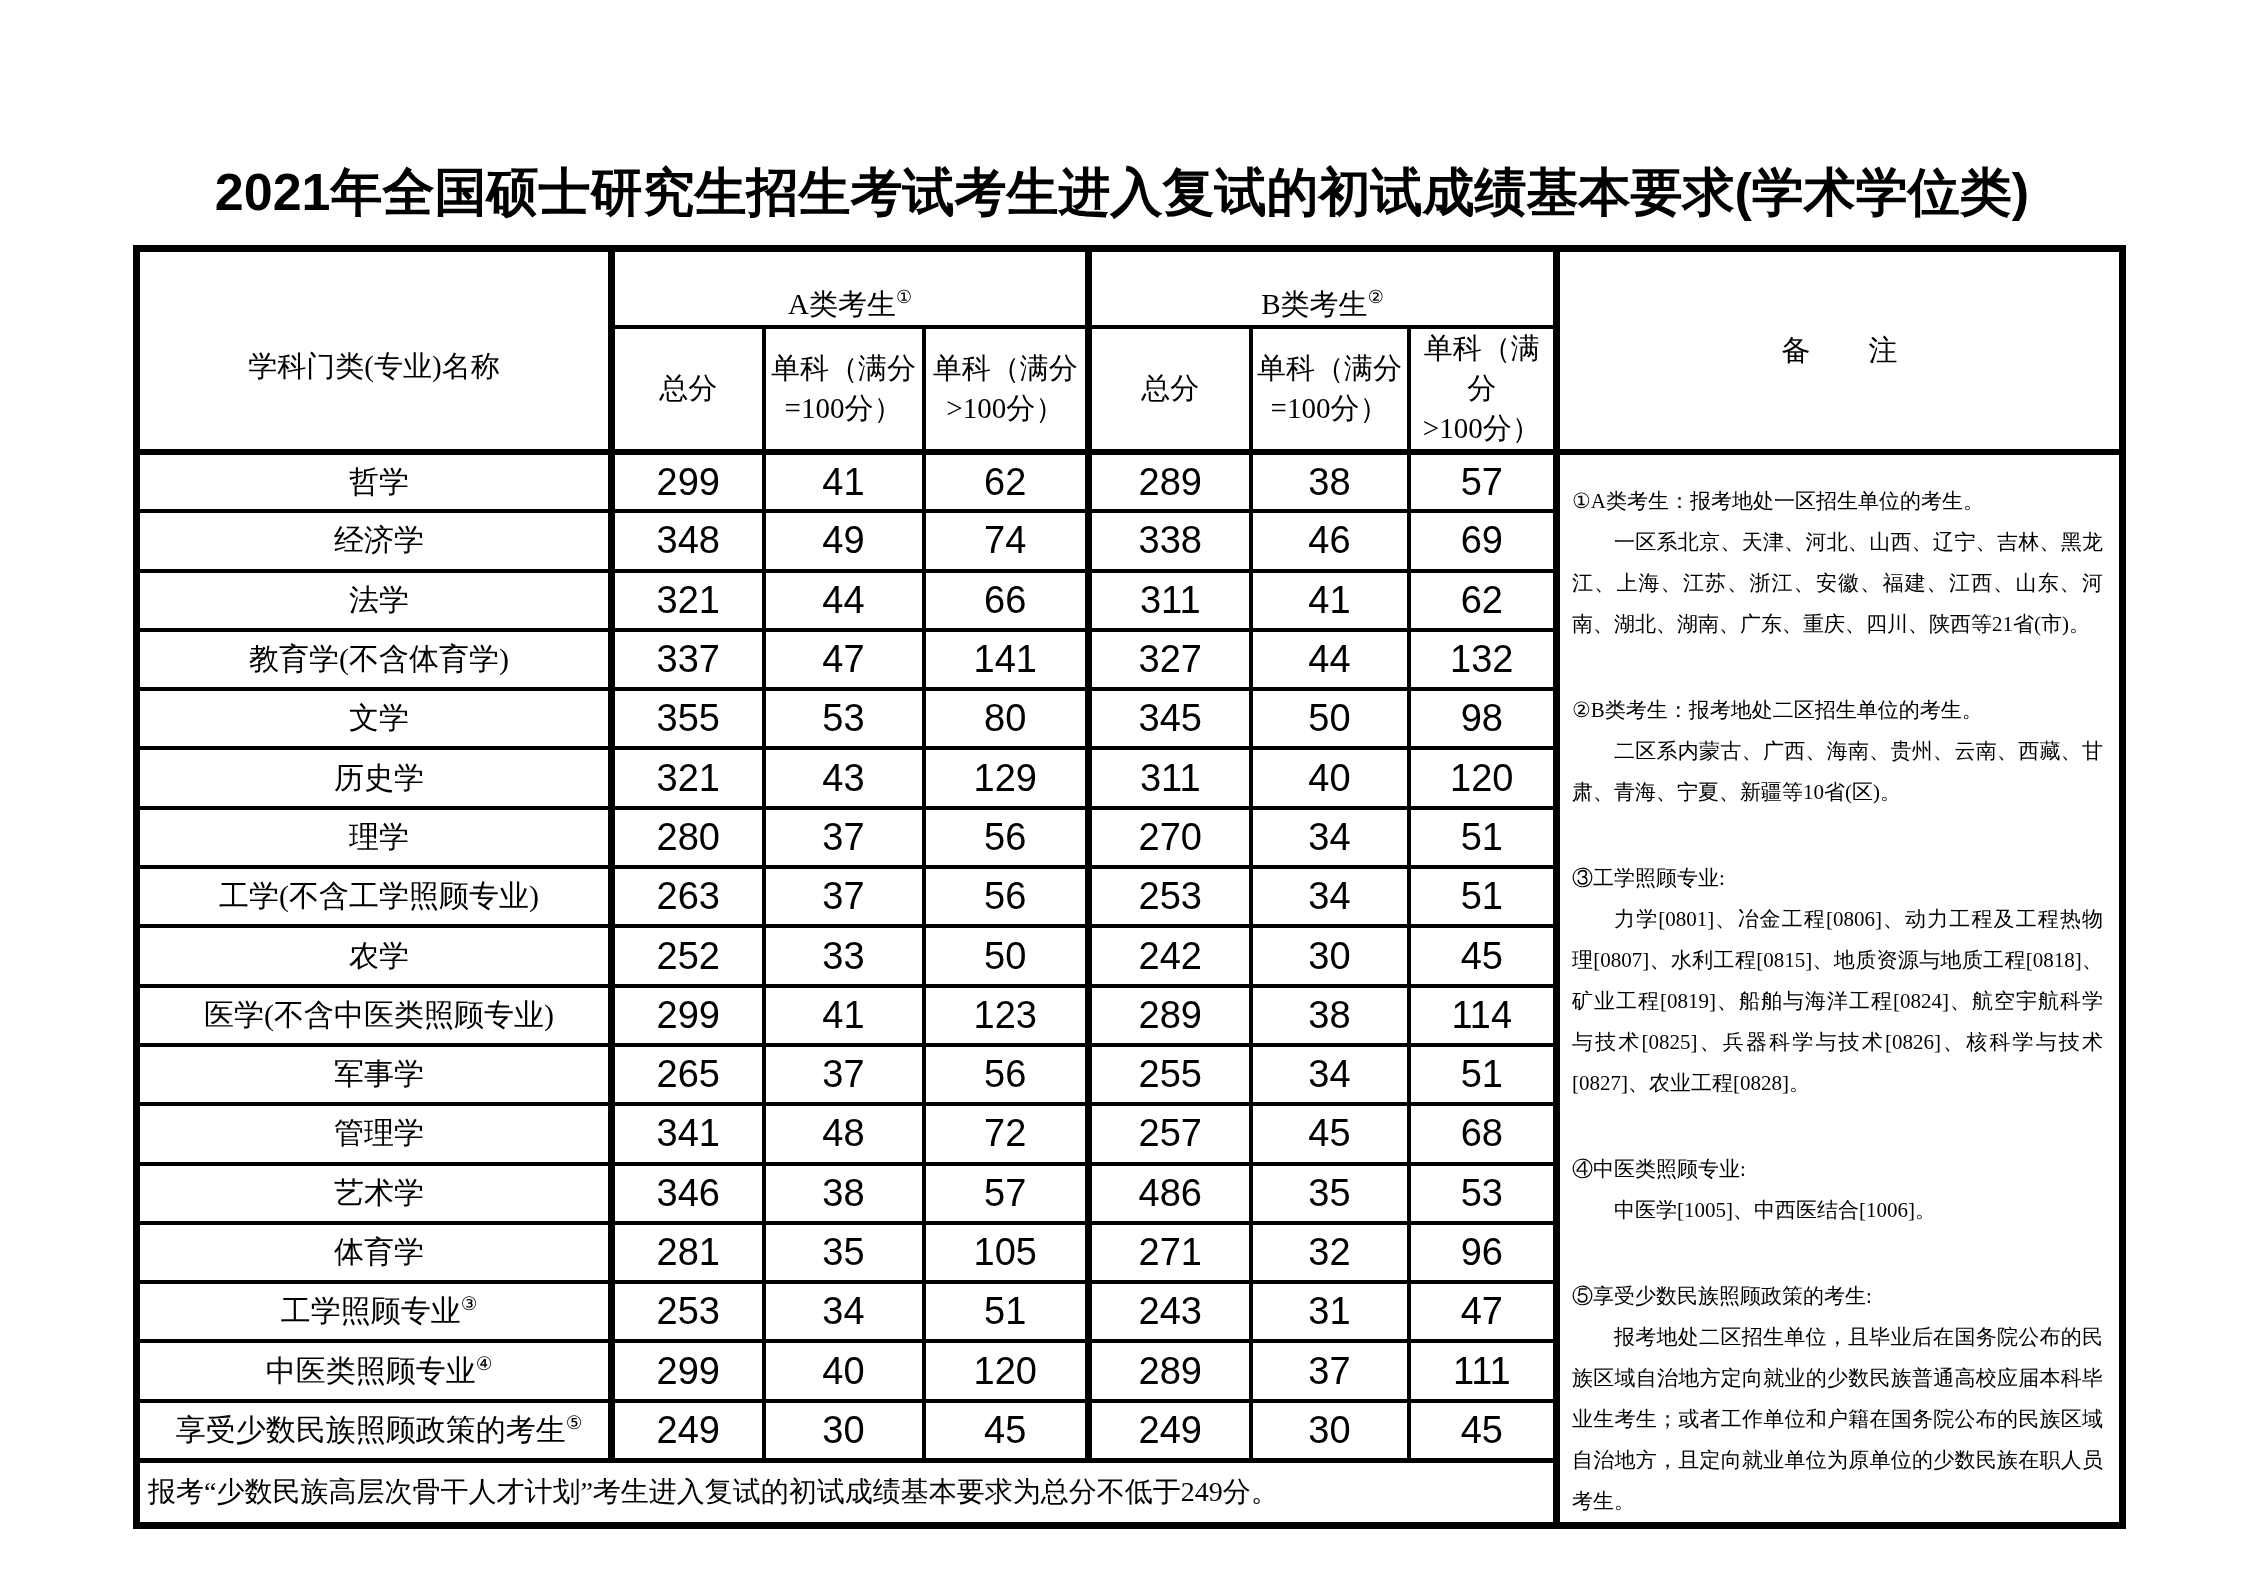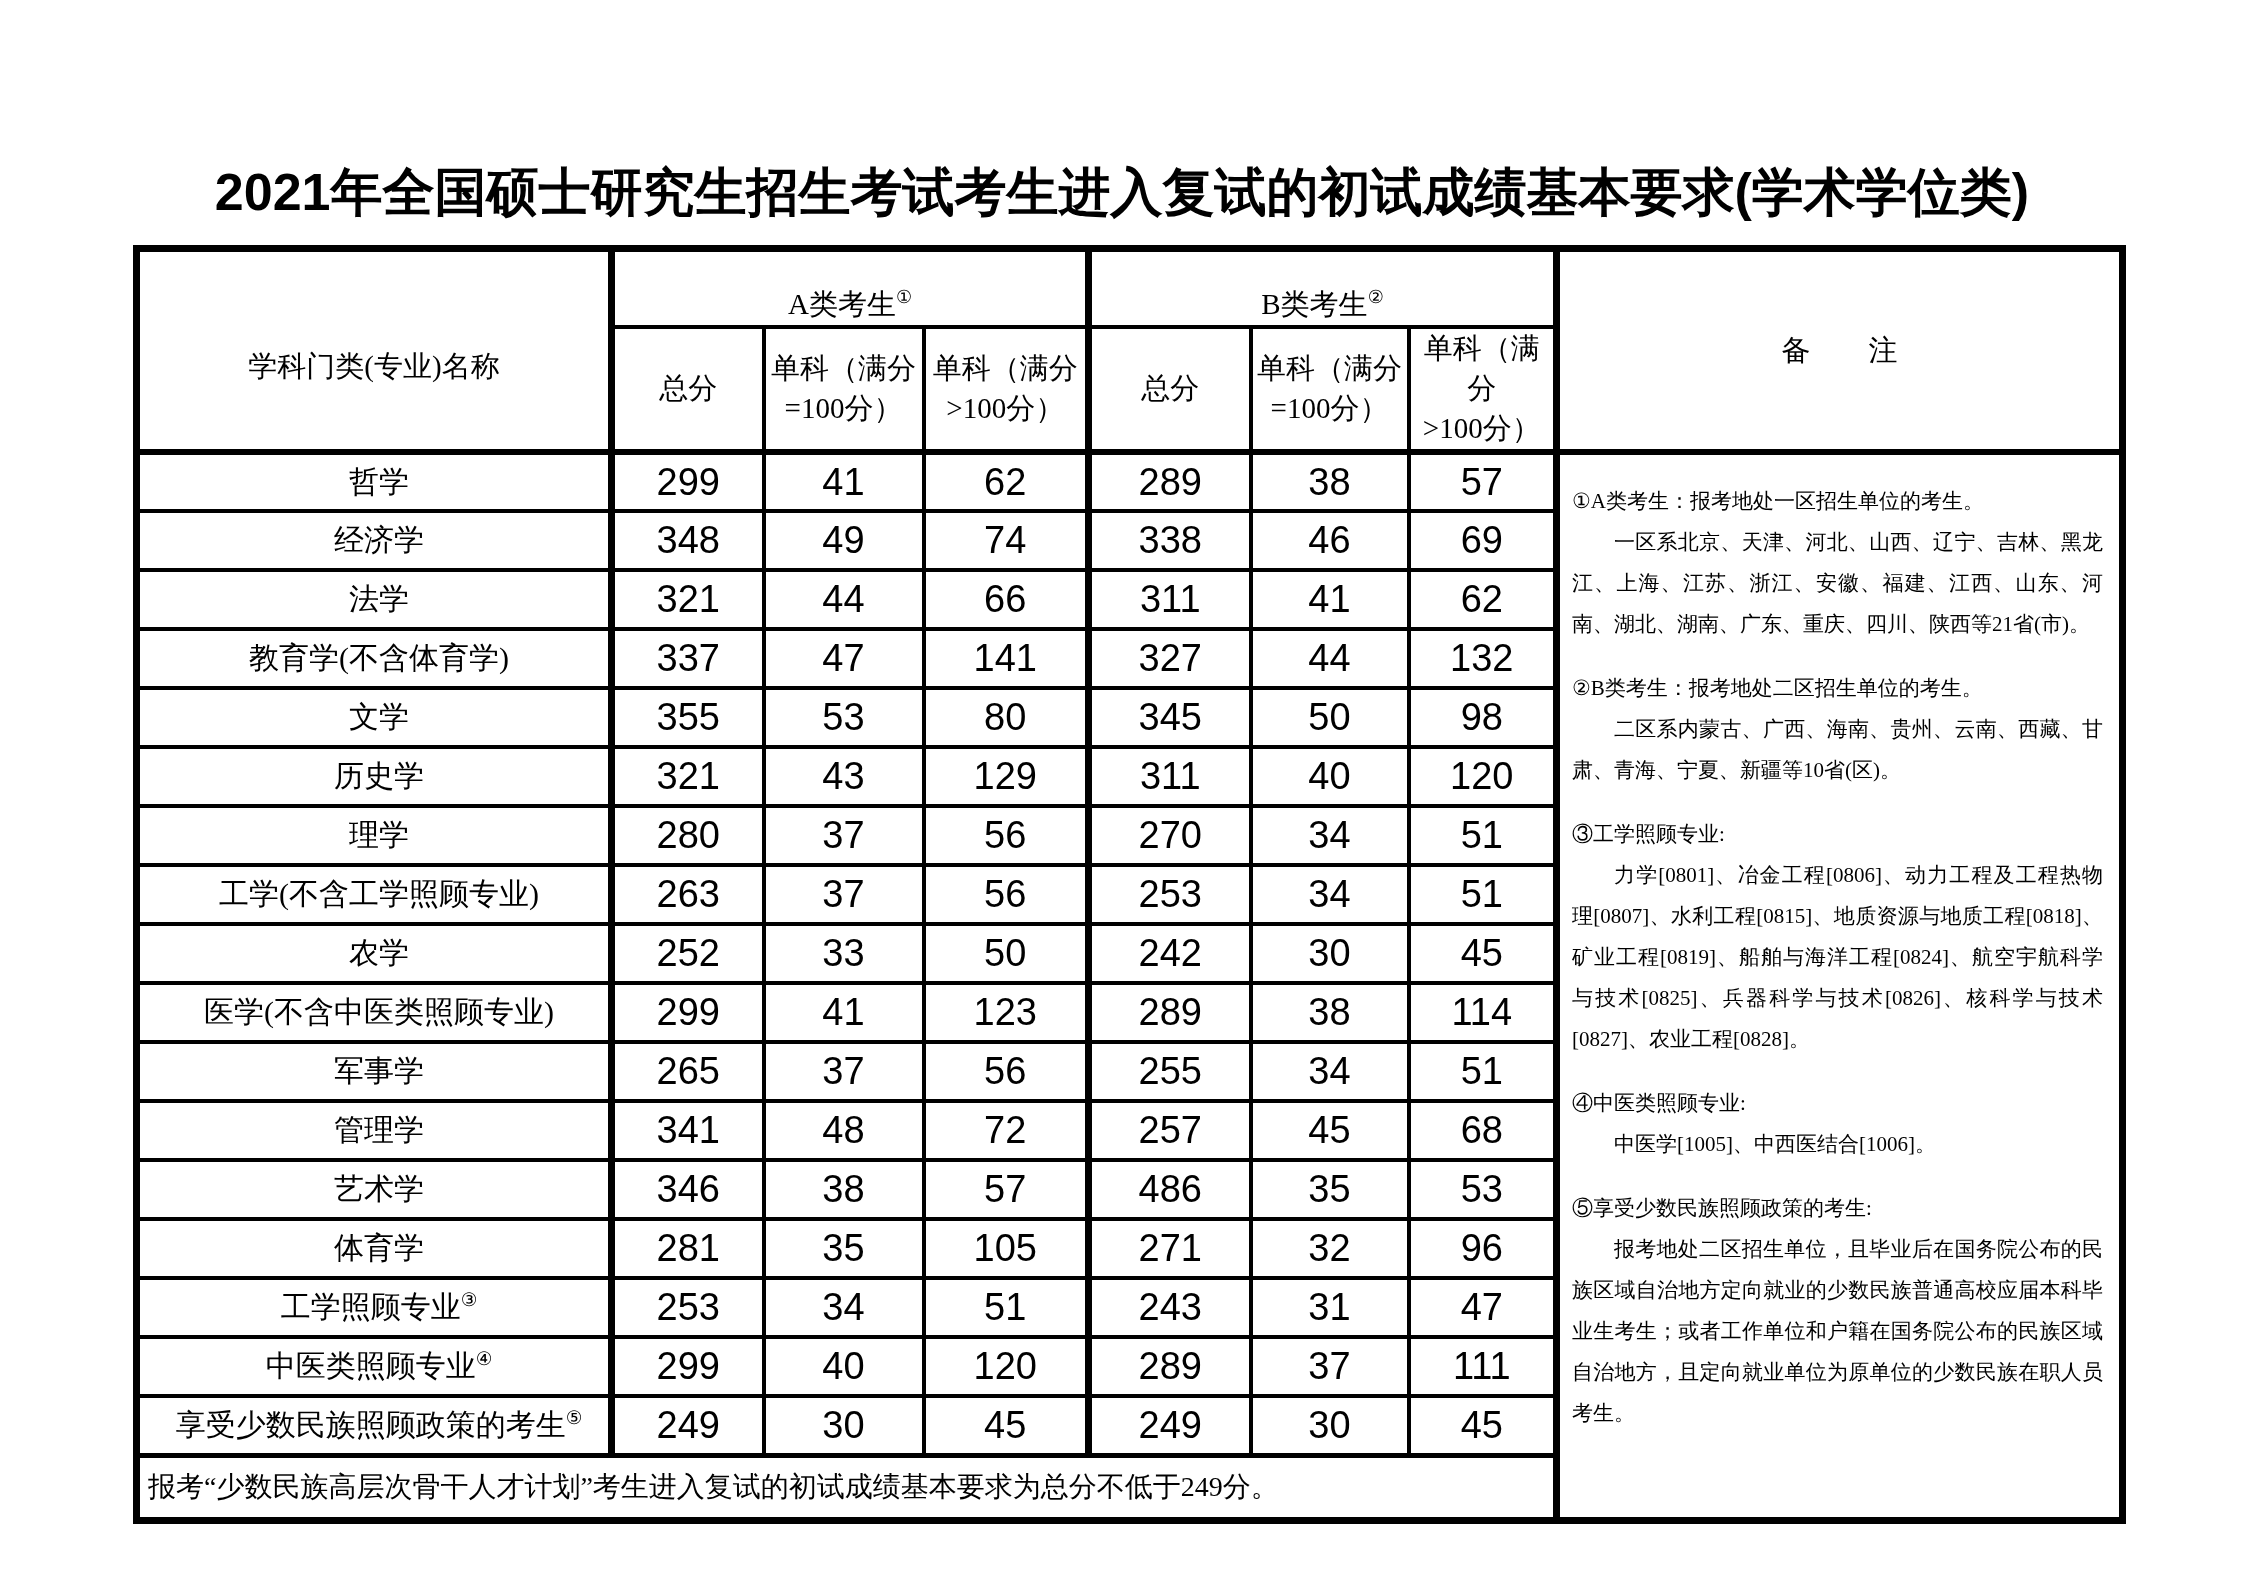--- a/index.html
+++ b/index.html
@@ -76,21 +76,21 @@
     border-left-width: 7px;
     padding: 26px 16px 0 12px;
   }
   td.notes-cell p {
     margin: 0;
     font-size: 21px;
     line-height: 41px;
     text-align: justify;
   }
   td.notes-cell p.indent { text-indent: 2em; }
-  td.notes-cell p.gap { margin-top: 23px; }
+  td.notes-cell p.gap { margin-top: 45px; }
 
   td.footer-cell {
     font-size: 28px;
     text-align: left;
     vertical-align: middle;
     padding-left: 8px;
     border-top-width: 5px;
     border-right-width: 7px;
     white-space: nowrap;
   }

